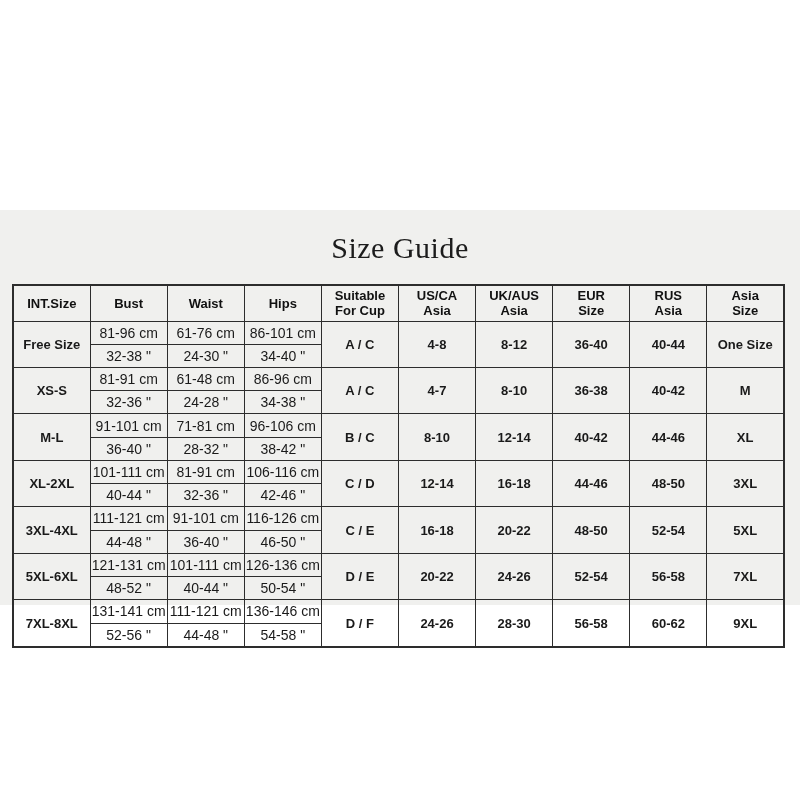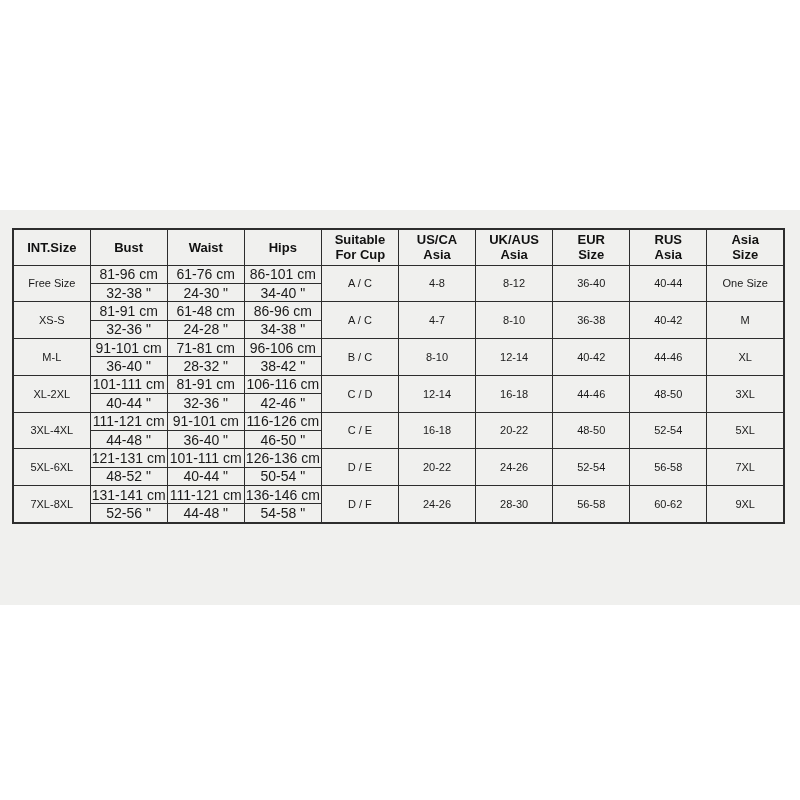--- a/index.html
+++ b/index.html
@@ -33,21 +33,21 @@
     font-family: "Liberation Serif", serif;
     font-weight: 400;
     font-size: 30px;
     color: #1c1c1c;
     letter-spacing: 0.5px;
   }
   table.size-table {
     margin-left: 12px;
     margin-top: 18px;
     width: 773px;
-    height: 296px;
+    height: 364px;
     border-collapse: collapse;
     table-layout: fixed;
     background: transparent;
   }
   table.size-table th,
   table.size-table td {
     border: 1px solid #2d2d2d;
     padding: 0;
     text-align: center;
     vertical-align: middle;
@@ -61,37 +61,38 @@
   }
   th {
     font-size: 13px;
     font-weight: bold;
     white-space: pre-line;
     line-height: 15px;
     color: #111111;
   }
   th .block-left {
     display: inline-block;
-    text-align: right;
+    text-align: center;
     white-space: pre-line;
   }
   td.main {
-    font-size: 11px;
-    font-weight: normal;
+    font-size: 13px;
+    font-weight: bold;
   }
   td.sub {
     font-size: 14px;
     font-weight: normal;
   }
 </style>
 </head>
 <body>
 
 <div class="page">
   <div class="panel">
+    <h1 class="title">Size Guide</h1>
     <table class="size-table">
       <thead>
         <tr>
           <th>INT.Size</th>
           <th>Bust</th>
           <th>Waist</th>
           <th>Hips</th>
           <th><span class="block-left">Suitable
 For Cup</span></th>
           <th>US/CA

